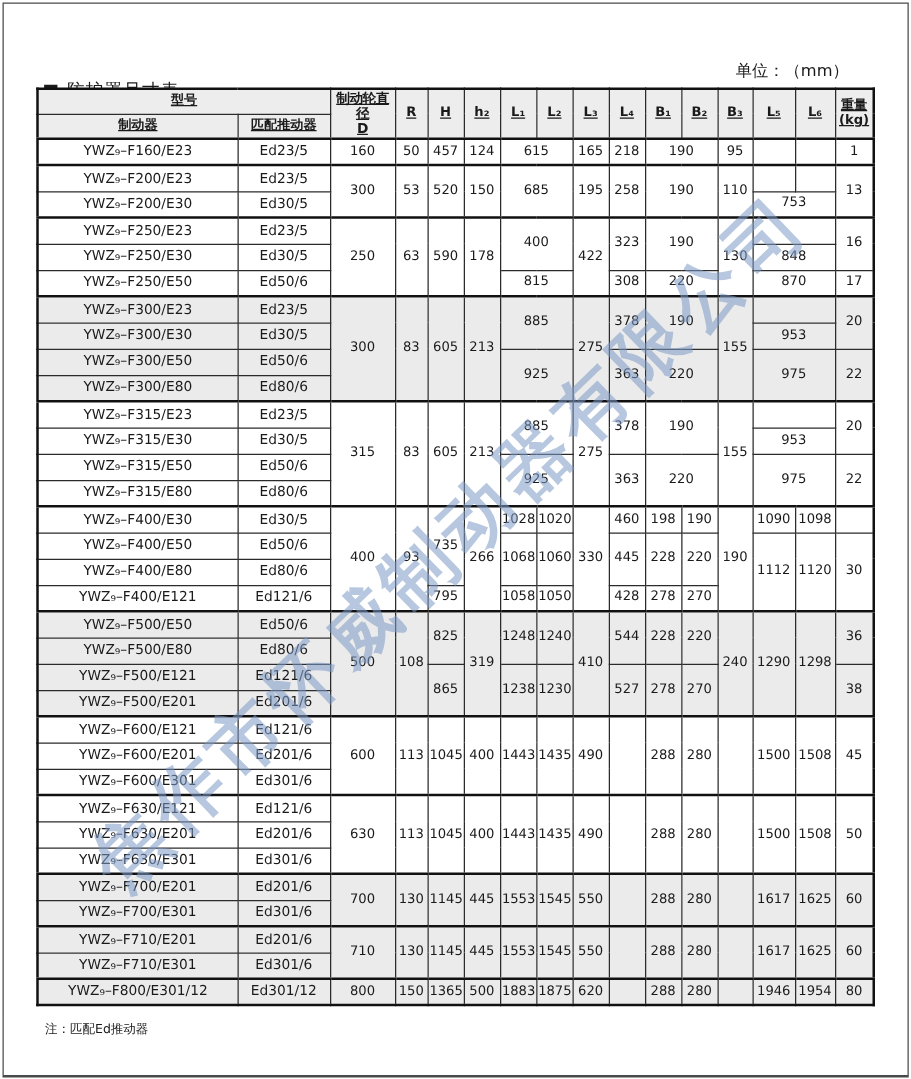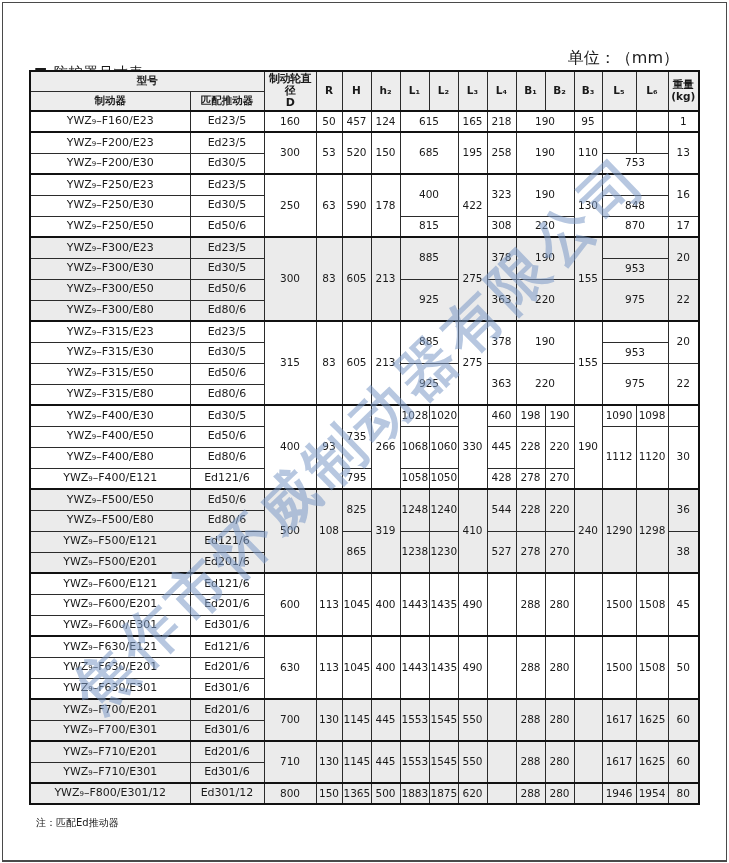--- a/index.html
+++ b/index.html
@@ -3,28 +3,28 @@
 <meta charset="utf-8">
 <style>
   html,body{margin:0;padding:0;}
   body{
     width:729px;height:863px;position:relative;background:#ffffff;
     font-family:"DejaVu Sans","Liberation Sans",sans-serif;color:#1a1a1a;
     overflow:hidden;
   }
   .page-frame{position:absolute;left:2px;top:2px;right:2px;bottom:1px;border:1px solid #4a4a4a;border-bottom-width:2px;}
   .doc-title{position:absolute;left:34px;top:28px;font-size:14px;font-weight:normal;letter-spacing:1px;margin-top:36px;}
-  .unit-label{position:absolute;right:50px;top:48px;font-size:16px;}
+  .unit-label{position:absolute;right:50px;top:48px;font-size:13px;}
   .table-wrap{position:absolute;left:29px;top:70px;}
   table{border-collapse:collapse;table-layout:fixed;width:670px;border:2px solid #111;}
   th,td{
     border:1px solid #2b2b2b;text-align:center;vertical-align:middle;
     font-size:10.5px;padding:0 1px;white-space:pre-line;overflow:hidden;line-height:1.1;
   }
-  thead tr{height:20px;}
+  thead tr{height:20px;text-decoration:underline;}
   tbody tr{height:21px;}
   th{background:#ededed;font-weight:bold;}
   th.thd{font-size:11px;letter-spacing:-0.5px;}
   tbody tr.sh td{background:#ebebeb;}
   tbody tr.gs td{border-top:2px solid #111;}
   td[data-name="model-cell"],td[data-name="pusher-cell"]{font-size:11px;}
   .note{position:absolute;left:36px;top:816px;font-size:10px;}
   .watermark{
     position:absolute;left:-95px;top:395px;width:910px;text-align:center;
     font-size:58px;letter-spacing:6px;white-space:nowrap;

